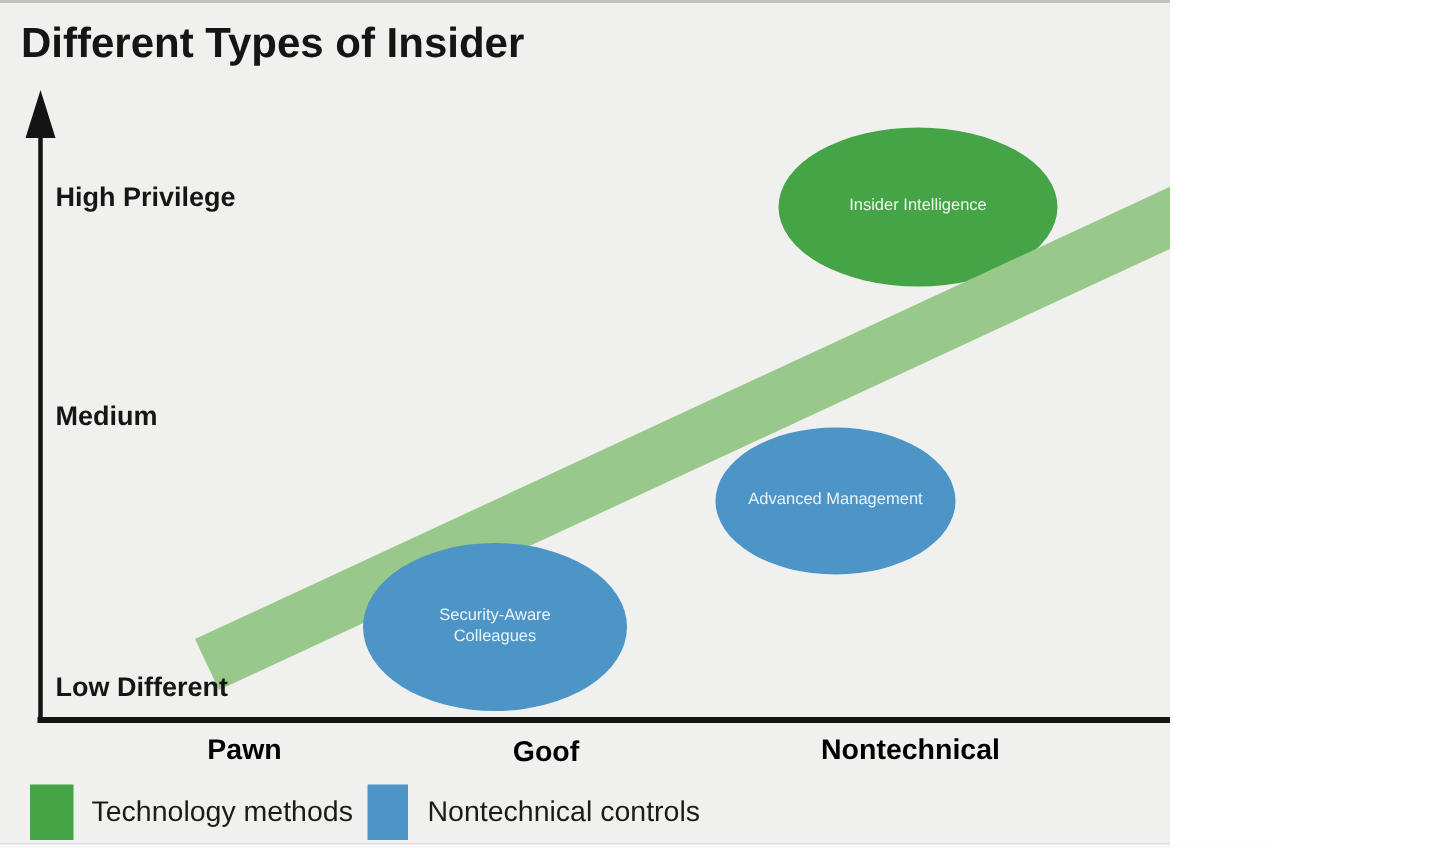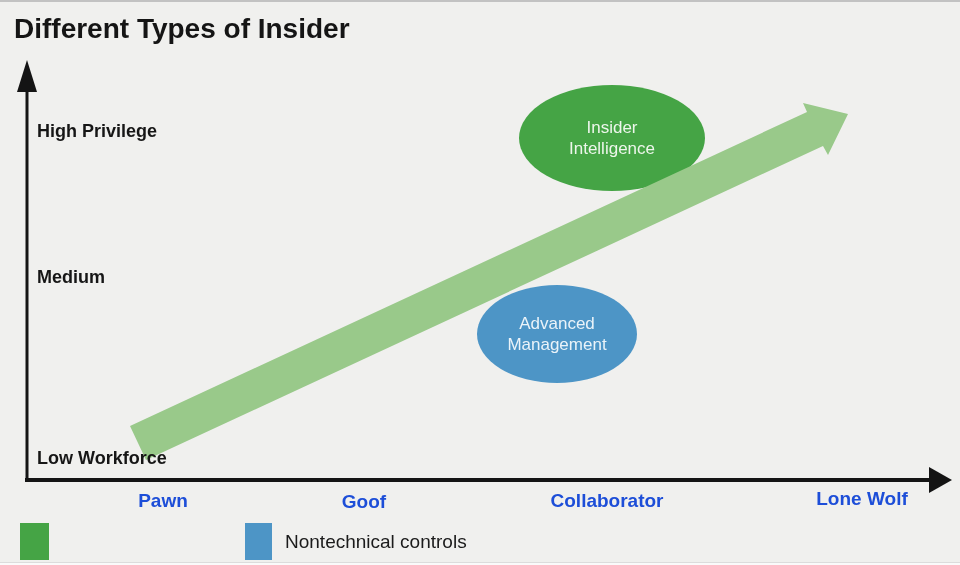--- a/index.html
+++ b/index.html
@@ -1,39 +1,39 @@
 <!DOCTYPE html>
 <html style="--technology-green: #45A445; --nontechnical-blue: #4D95C6; --trend-arrow-green: #99C98A; --background: #F0F0EE; --axis-black: #141414;"><head>
 <meta charset="utf-8">
 <style>
   html,body{margin:0;padding:0;background:#fff;}
   .canvas{
-    position:relative;width:960px;height:565px;overflow:hidden;
+    position:relative;width:780px;height:565px;overflow:hidden;
     background:var(--background,#F0F0EE);
     font-family:"Liberation Sans",sans-serif;
     border-top:2px solid #c2c2c2;
     box-sizing:border-box;
     text-decoration:underline;
   }
   .title{
     position:absolute;left:14px;top:12px;
     font-size:28px;font-weight:bold;color:#151515;line-height:1.1;
   }
   svg.layer{position:absolute;left:0;top:0;}
   .axes-layer{z-index:1;}
   .arrow-layer{z-index:3;}
   .bubble{
     position:absolute;border-radius:50%;
     display:flex;align-items:center;justify-content:center;
-    text-align:center;font-size:17px;line-height:1.25;
+    text-align:center;font-size:11px;line-height:1.25;
   }
   .bubble.green{background:var(--technology-green,#45A445);color:#EDF6EB;z-index:2;}
   .bubble.blue{background:var(--nontechnical-blue,#4D95C6);color:#EAF3F9;z-index:4;}
   .ylabel{position:absolute;font-weight:bold;font-size:18px;color:#161616;z-index:5;white-space:nowrap;}
-  .xlabel{position:absolute;font-weight:bold;font-size:19px;color:#1d4ed8;z-index:5;transform:translateX(-50%);white-space:nowrap;}
+  .xlabel{position:absolute;font-weight:bold;font-size:19px;color:#000000;z-index:5;transform:translateX(-50%);white-space:nowrap;}
   .legend-swatch{position:absolute;z-index:5;}
   .legend-swatch.green{background:var(--technology-green,#45A445);}
   .legend-swatch.blue{background:var(--nontechnical-blue,#4D95C6);}
   .legend-label{position:absolute;font-size:19px;color:#1b1b1b;z-index:5;white-space:nowrap;}
   .bottom-strip{position:absolute;left:0;right:0;top:560px;height:5px;background:#fafafa;border-top:1px solid #dcdcdc;z-index:0;}
 </style>
 </head>
 <body>
 
 <div class="canvas">
@@ -48,31 +48,35 @@
   </svg>
 
   <svg class="layer arrow-layer" width="960" height="565" viewBox="0 0 960 565">
     <polygon points="130,424 807,110 803,101 848,112 828,153 823,144 146,458" style="fill:var(--trend-arrow-green,#99C98A)"></polygon>
   </svg>
 
   <div class="bubble green" style="left:519px;top:83px;width:186px;height:106px;">
     <span style="width:130px">Insider Intelligence</span>
   </div>
 
+  <div class="bubble blue" style="left:242px;top:360px;width:176px;height:112px;">
+    <span style="width:112px">Security-Aware Colleagues</span>
+  </div>
   <div class="bubble blue" style="left:477px;top:283px;width:160px;height:98px;">
     <span style="width:140px">Advanced Management</span>
   </div>
 
   <div class="ylabel" style="left:37px;top:119px;">High Privilege</div>
   <div class="ylabel" style="left:37px;top:265px;text-align:center;">Medium</div>
-  <div class="ylabel" style="left:37px;top:446px;">Low Workforce</div>
+  <div class="ylabel" style="left:37px;top:446px;">Low Different</div>
 
   <div class="xlabel" style="left:163px;top:488px;">Pawn</div>
   <div class="xlabel" style="left:348px;top:489px;margin-left:16px;">Goof</div>
-  <div class="xlabel" style="left:607px;top:488px;">Collaborator</div>
+  <div class="xlabel" style="left:607px;top:488px;">Nontechnical</div>
   <div class="xlabel" style="left:862px;top:486px;">Lone Wolf</div>
 
   <div class="legend-swatch green" style="left:20px;top:521px;width:29px;height:37px;"></div>
+  <div class="legend-label" style="left:61px;top:529px;">Technology methods</div>
   <div class="legend-swatch blue" style="left:245px;top:521px;width:27px;height:37px;"></div>
   <div class="legend-label" style="left:285px;top:529px;">Nontechnical controls</div>
 
   <div class="bottom-strip"></div>
 </div>
 
 </body></html>

